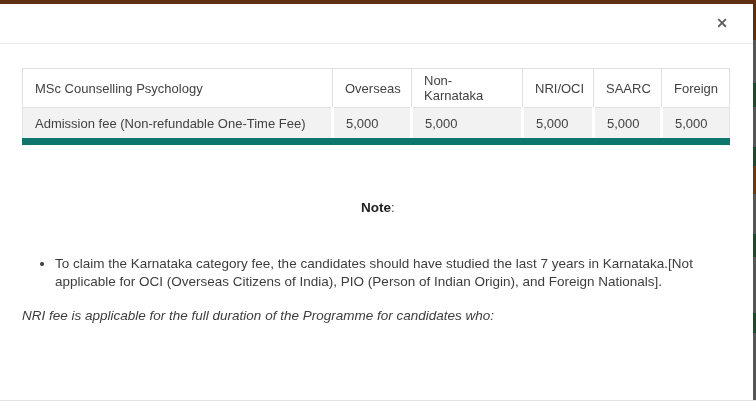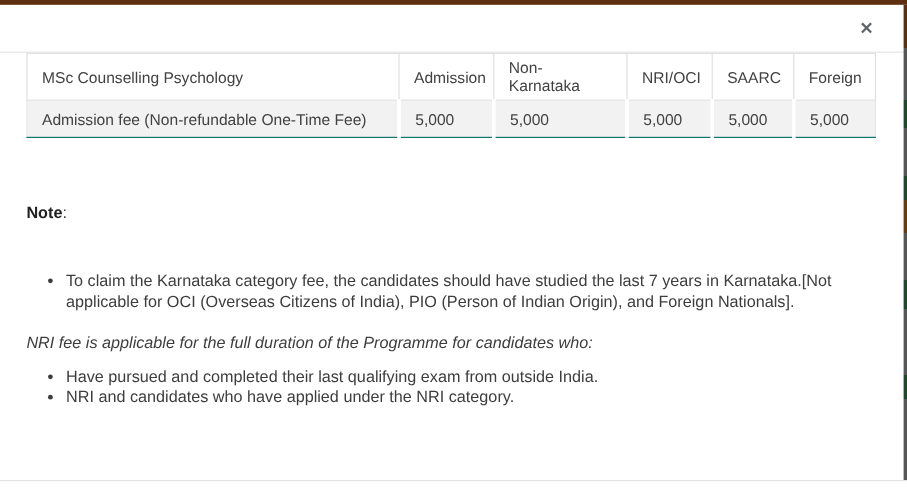--- a/index.html
+++ b/index.html
@@ -44,21 +44,21 @@
   }
   .close-button {
     border: none; background: transparent; cursor: pointer;
     padding: 2px 4px; line-height: 1;
   }
   .close-icon {
     font-size: 14px; font-weight: 700; color: #5f6368;
   }
   .content { padding: 0 22px; }
   table.fee-table {
-    margin-top: 0;
+    margin-top: 24px;
     border-collapse: collapse;
     table-layout: fixed;
     width: 707px;
     font-size: 13px;
     color: #424242;
     border-radius: 26px;
   }
   .fee-table col.c0 { width: 310px; }
   .fee-table col.c1 { width: 79px; }
   .fee-table col.c2 { width: 111px; }
@@ -70,31 +70,32 @@
     font-weight: 400;
     text-align: left;
     padding: 0 12px;
     border: 1px solid #e0e0e0;
     background: #ffffff;
   }
   .fee-table td {
     height: 30px;
     padding: 0 12px;
     border-top: 1px solid #e6e6e6;
-    border-bottom: 1px solid #0f766e;
+    border-bottom: 7px solid #0f766e;
   }
   .fee-table td:first-child { border-left: 1px solid #e6e6e6; }
   .fee-table td:last-child  { border-right: 1px solid #e6e6e6; }
   .fee-table td + td { border-left: 3px solid #ffffff; }
   .fee-table tbody tr:nth-child(odd) td { background: #f2f2f2; }
 
   .note-heading {
     margin-top: 55px;
     font-size: 13.5px;
     color: #3d3d3d;
+    text-align: center;
   }
   .note-heading .bold { font-weight: 700; color: #212121; }
   ul.note-list {
     margin: 15px 0 0 0;
     padding-left: 33px;
     font-size: 13.5px;
     color: #3d3d3d;
     max-width: 675px;
   }
   ul.note-list li { line-height: 18px; margin-top: 40px; }
@@ -137,21 +138,21 @@
         <col class="c0">
           <col class="c1">
           <col class="c2">
           <col class="c3">
           <col class="c4">
           <col class="c5">
       </colgroup>
       <thead>
         <tr>
           <th>MSc Counselling Psychology</th>
-          <th>Admission</th>
+          <th>Overseas</th>
           <th>Non-Karnataka</th>
           <th>NRI/OCI</th>
           <th>SAARC</th>
           <th>Foreign</th>
         </tr>
       </thead>
       <tbody>
         <tr>
           <td>Admission fee (Non-refundable One-Time Fee)</td>
           <td>5,000</td>
@@ -164,22 +165,18 @@
     </table>
 
     <div class="note-heading"><span class="bold">Note</span><span>:</span></div>
 
     <ul class="note-list">
       <li> To claim the Karnataka category fee, the candidates should have studied the last 7 years in Karnataka.[Not applicable for OCI (Overseas Citizens of India), PIO (Person of Indian Origin), and Foreign Nationals].</li>
     </ul>
 
     <div class="nri-intro">NRI fee is applicable for the full duration of the Programme for candidates who:</div>
 
-    <ul class="nri-list">
-      <li>Have pursued and completed their last qualifying exam from outside India.</li>
-      <li>NRI and candidates who have applied under the NRI category.</li>
-    </ul>
 
   </div>
 
   <div class="bottom-divider"></div>
 
 </div>
 
 </body></html>

